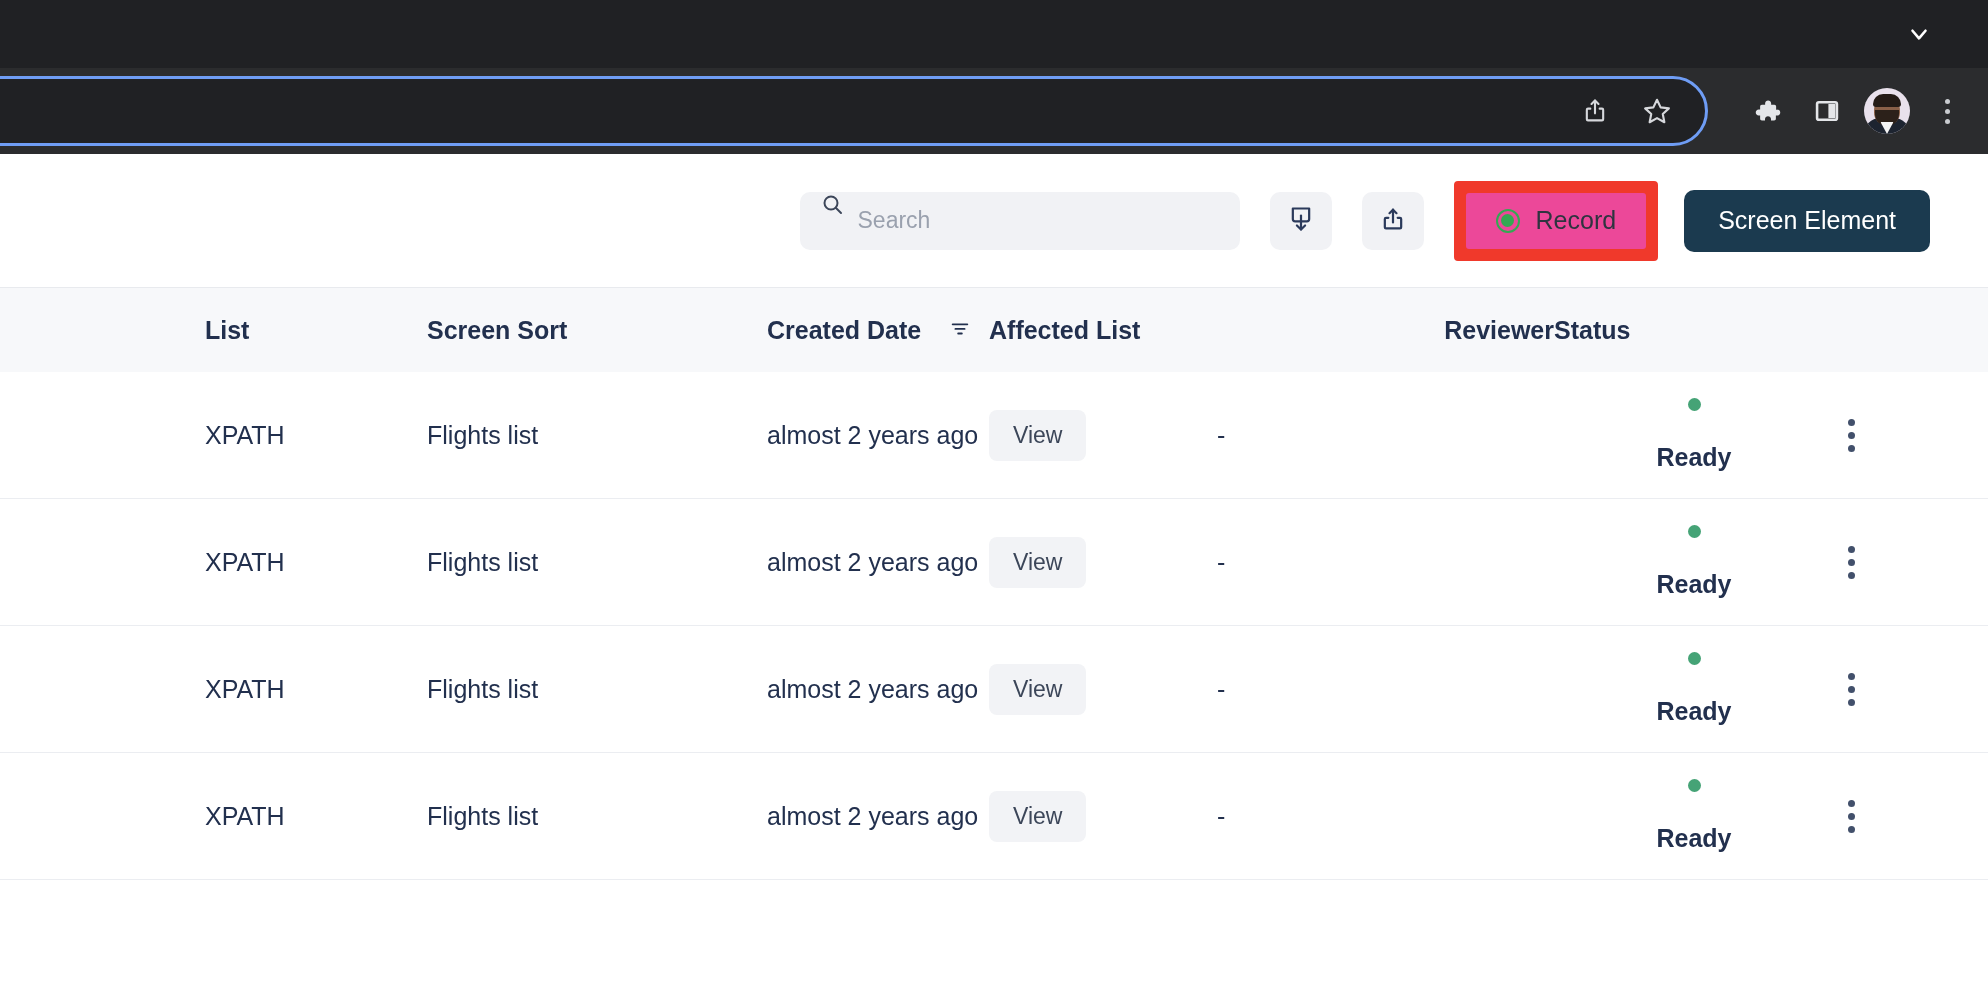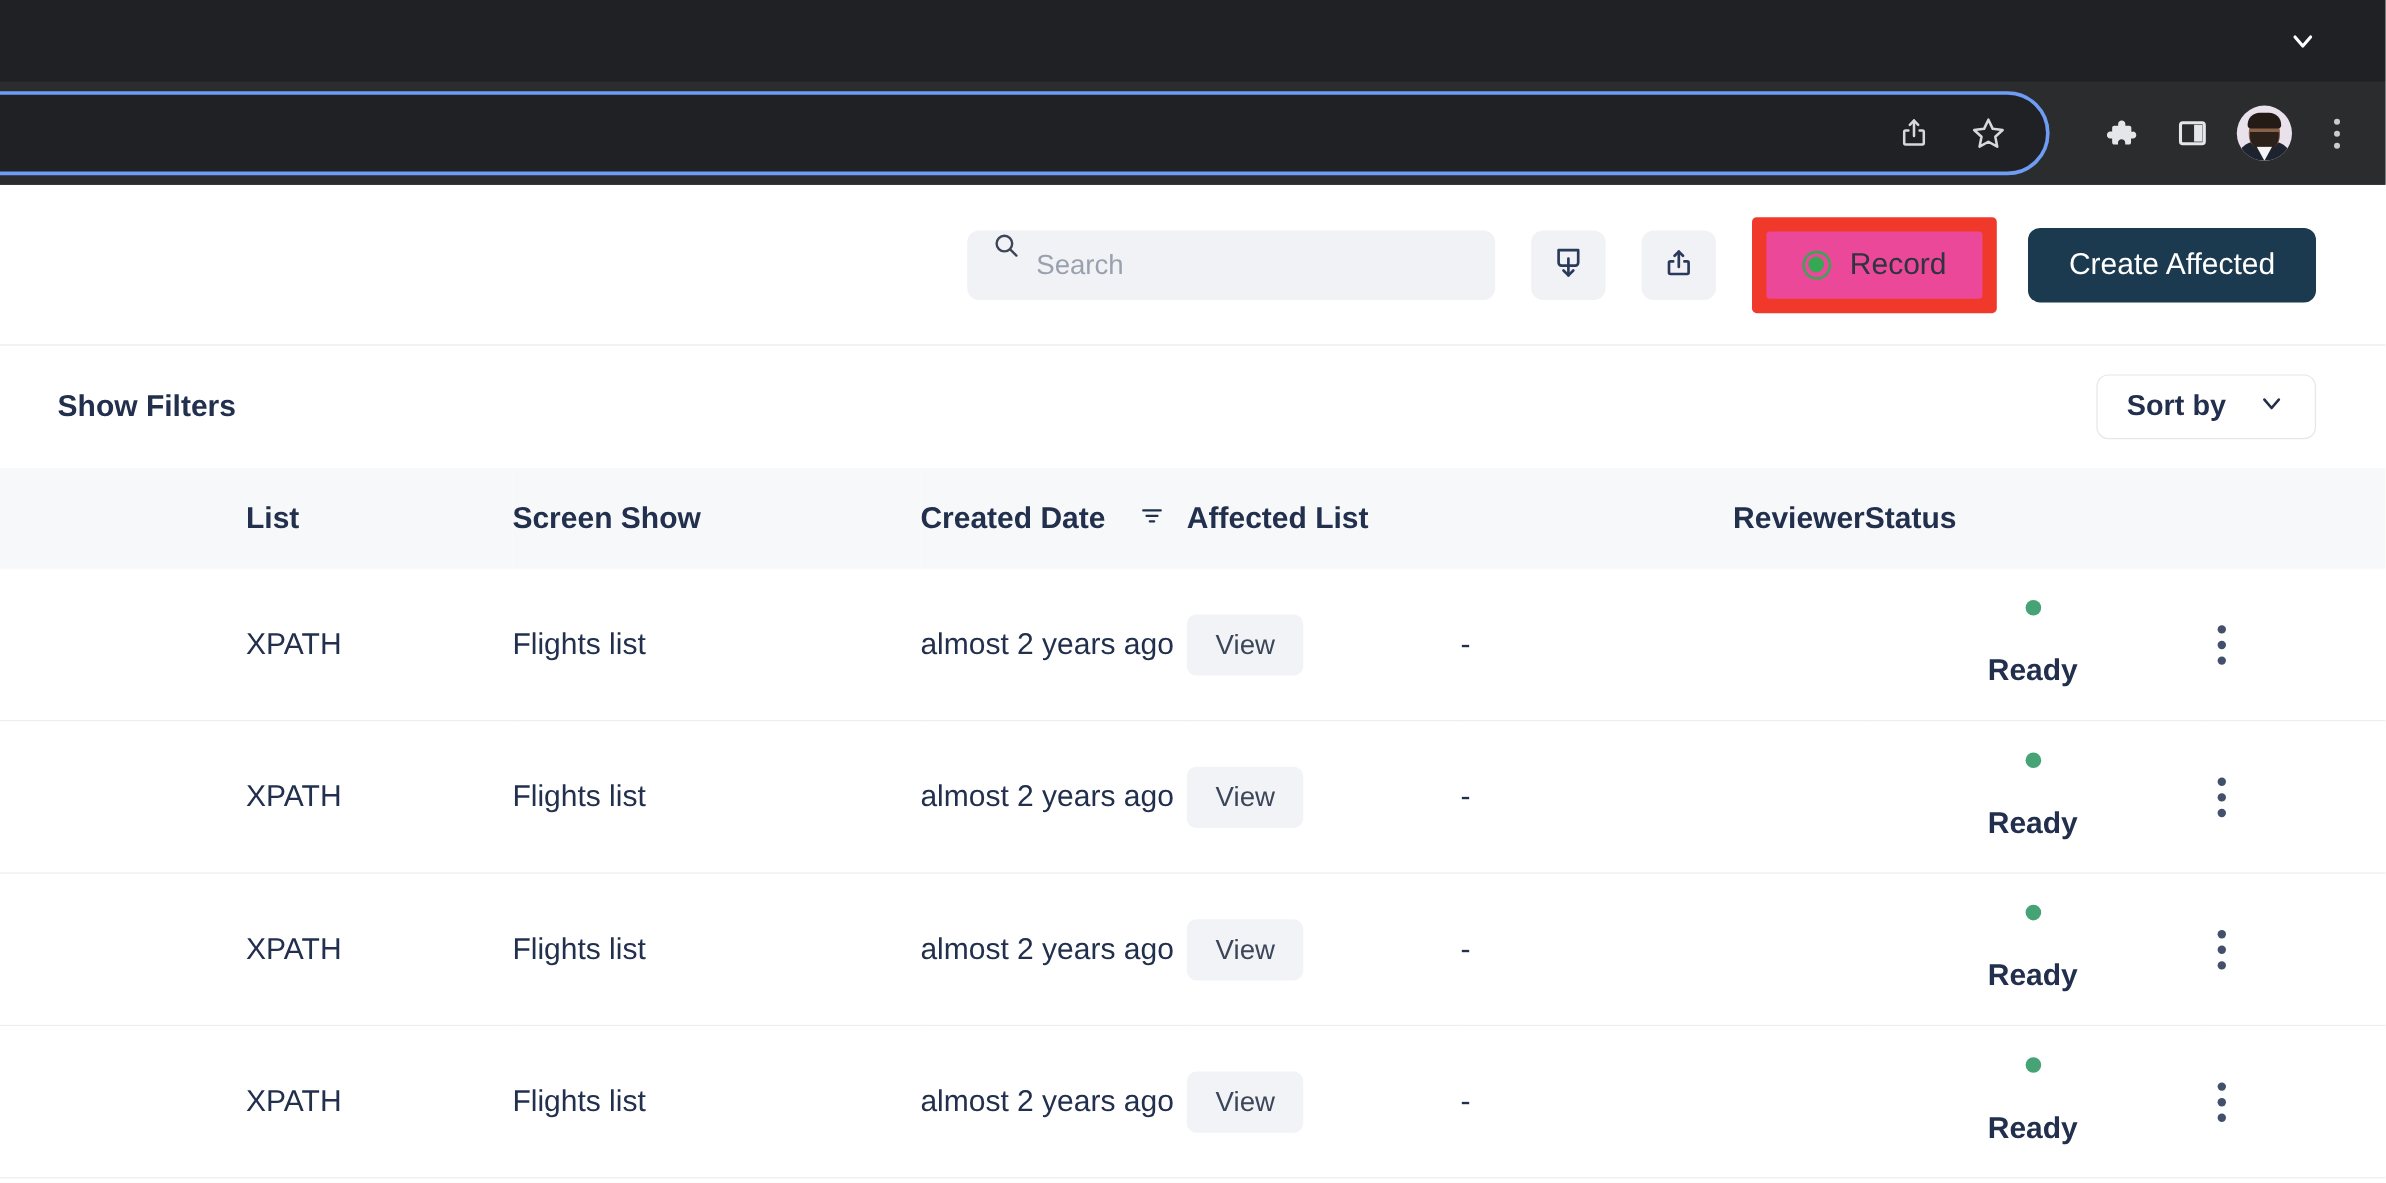--- a/index.html
+++ b/index.html
@@ -321,44 +321,33 @@
 
     <div class="record-wrap" style="border-color: rgb(240, 57, 43); background: rgb(240, 57, 43);">
       <button class="record-btn">
         <span class="record-dot" style="border-color: rgb(52, 168, 83);">
             <i style="background: rgb(52, 168, 83);"></i>
           </span>
         <span class="record-label">Record</span>
       </button>
     </div>
 
-    <button class="primary-btn" style="background: rgb(27, 58, 79);">Create Affected</button>
+    <button class="primary-btn" style="background: rgb(27, 58, 79);">Screen Element</button>
   </div>
 
-  <div class="filters-bar">
-    <button class="show-filters">Show Filters</button>
-    <div class="sort-by">
-      <span>Sort by</span>
-      <span>
-        <svg width="24" height="24" viewBox="0 0 24 24" fill="none" stroke="#22304e" stroke-width="2.2" stroke-linecap="round" stroke-linejoin="round">
-            <polyline points="6 9 12 16 18 9"></polyline>
-          </svg>
-      </span>
-    </div>
-  </div>
 
   <table class="grid">
     <thead>
       <tr>
         <th class="c-sel"></th>
         <th class="c-type">
           <span>List</span>
         </th>
         <th class="c-name">
-          <span>Screen Show</span>
+          <span>Screen Sort</span>
         </th>
         <th class="c-date">
           <div class="th-inner">
             <span>Created Date</span>
             <span>
               <svg width="22" height="22" viewBox="0 0 24 24" fill="none" stroke="#22304e" stroke-width="2" stroke-linecap="round">
                 <line x1="4" y1="8" x2="20" y2="8"></line>
                   <line x1="7" y1="13" x2="17" y2="13"></line>
                   <line x1="10" y1="18" x2="14" y2="18"></line>
               </svg>

